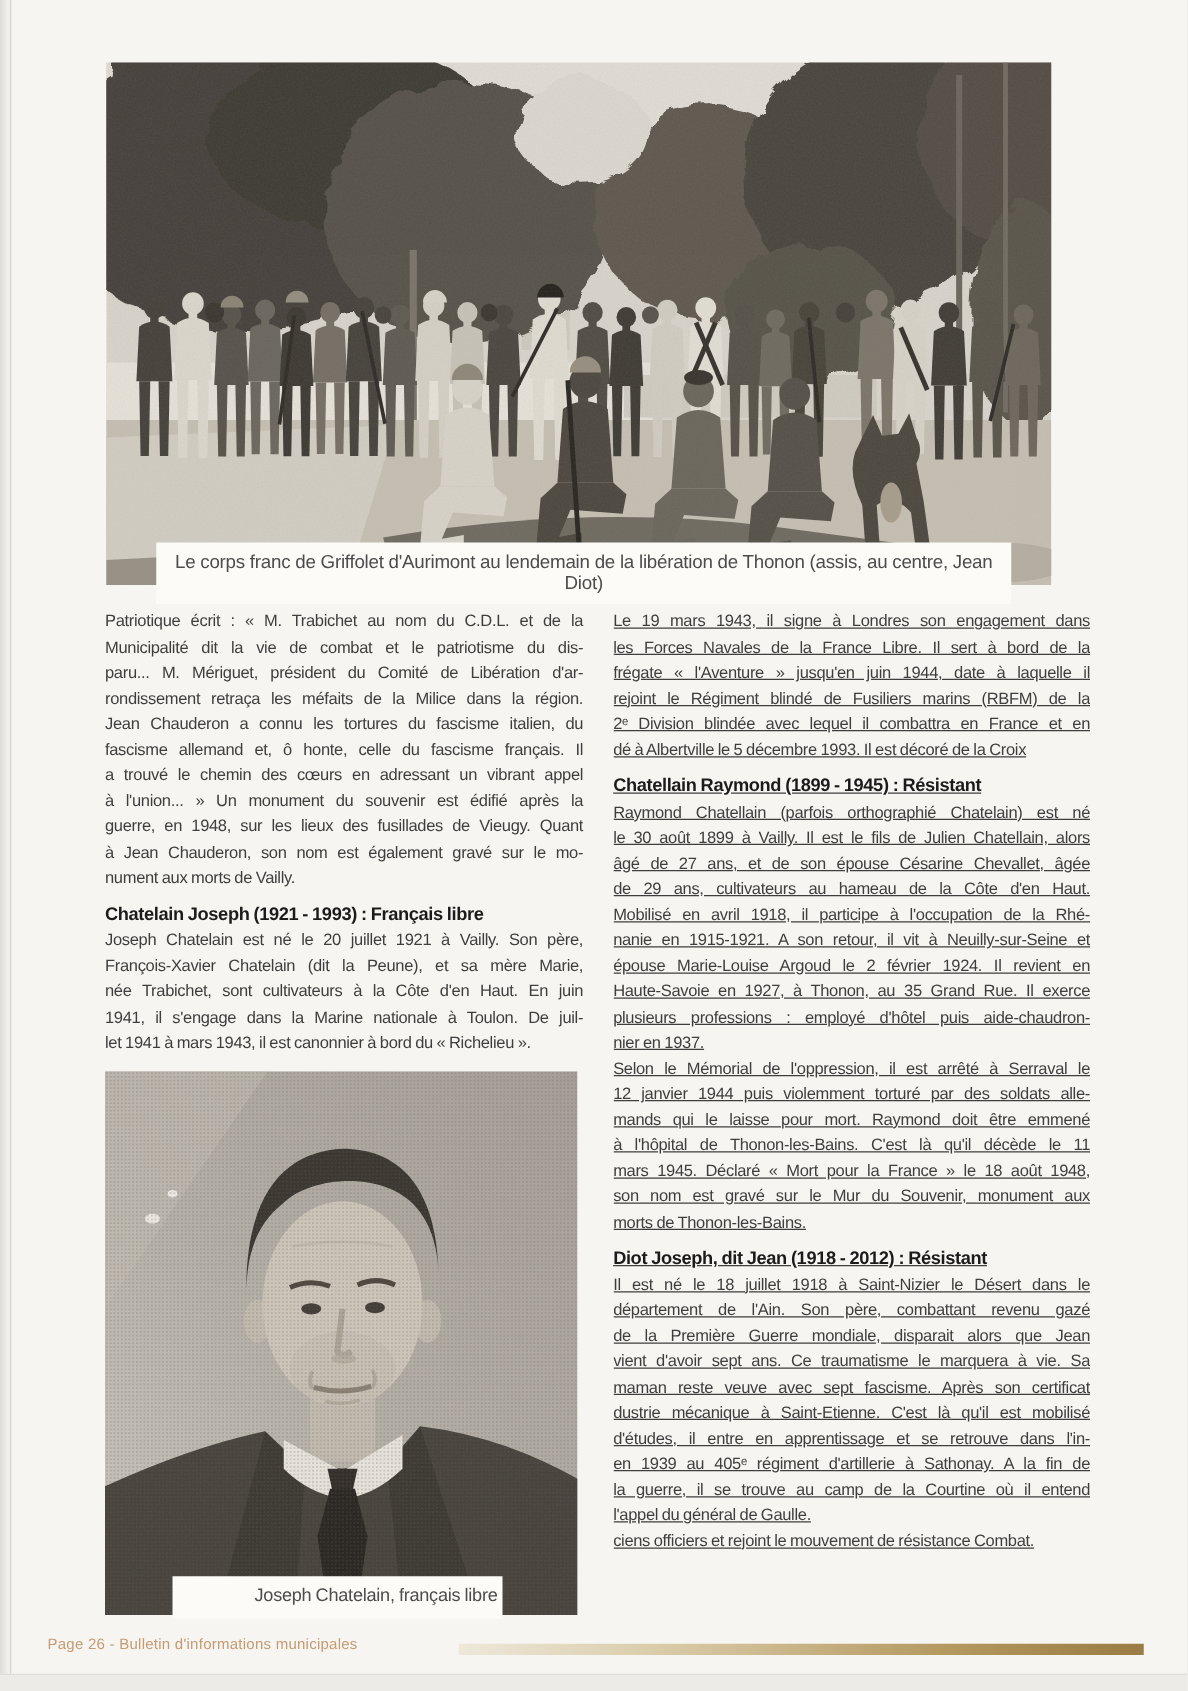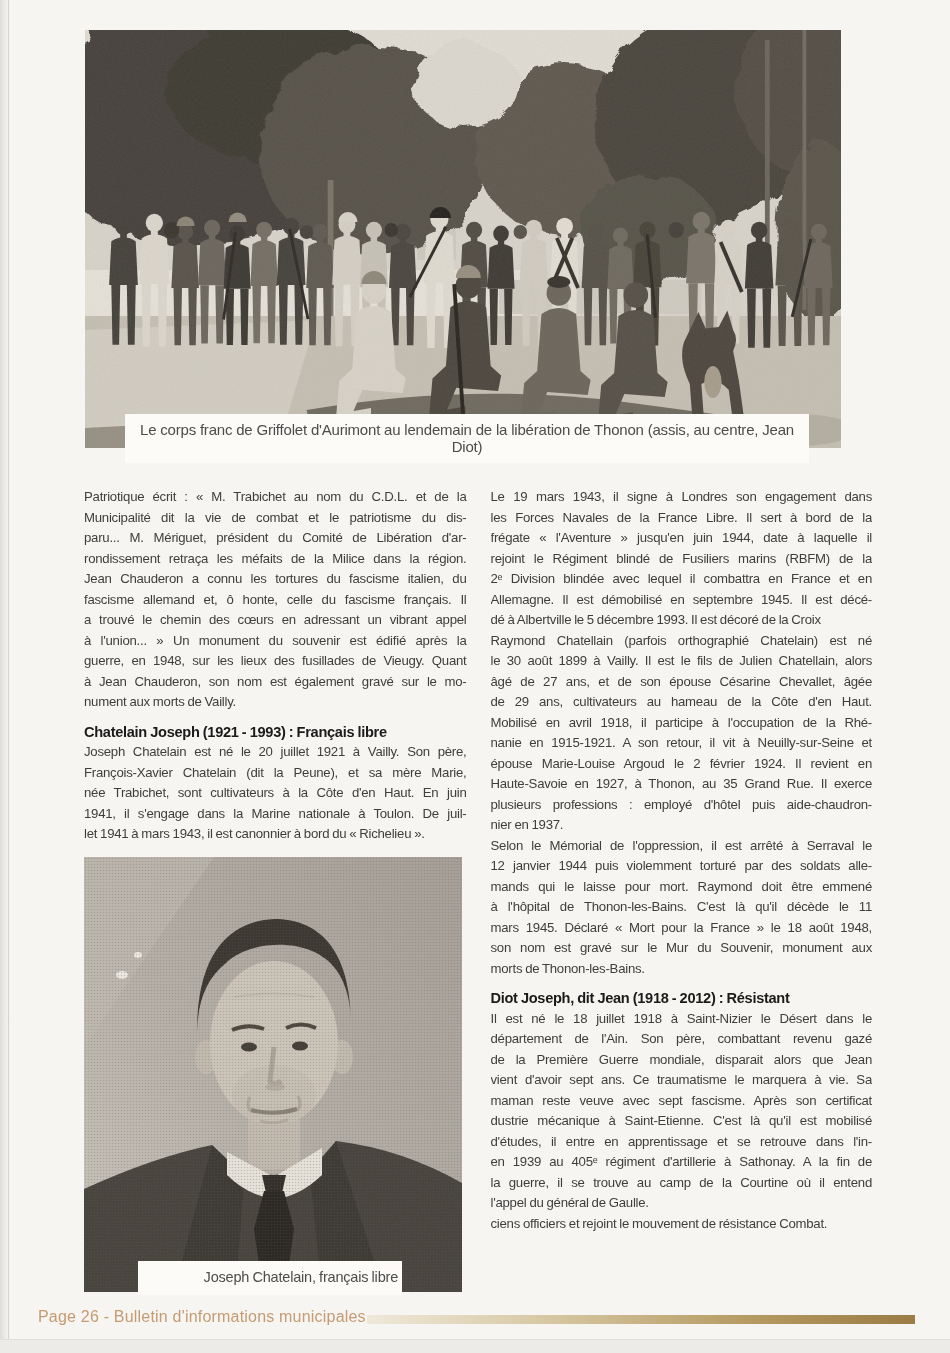--- a/index.html
+++ b/index.html
@@ -11,44 +11,44 @@
   }
   html,body{margin:0;padding:0;background:#e9e7e3;}
   body{font-family:"Liberation Sans","DejaVu Sans",sans-serif;}
   .page{position:relative;width:950px;height:1353px;background:var(--paper);overflow:hidden;margin:0 auto;}
   .edge-left{position:absolute;left:0;top:0;width:10px;height:100%;
     background:linear-gradient(to right,#dddcd8,#efedea 55%,rgba(247,245,241,0));}
   .scratch-line{position:absolute;left:8px;top:0;width:1px;height:100%;background:rgba(120,120,118,.25);}
   .edge-bottom{position:absolute;left:0;bottom:0;width:100%;height:13px;background:#edebe7;border-top:1px solid #e0deda;}
 
   
-  .top-photo{position:absolute;left:85px;top:30px;width:756px;height:418px;margin:0;}
+  .top-photo{position:absolute;left:85px;top:50px;width:756px;height:418px;margin:0;}
   .top-photo svg{display:block;width:100%;height:100%;}
   .photo-caption{position:absolute;left:40px;right:32px;bottom:-15px;background:#fcfbf8;
     padding:7px 6px 8px 6px;text-align:center;font-size:15px;color:var(--caption-text);letter-spacing:-0.2px;}
 
   
   .columns{position:absolute;left:84px;top:487px;width:788px;display:flex;gap:24px;}
   .col{width:384px;color:var(--body-text);font-size:13.2px;line-height:20.5px;
     letter-spacing:-0.25px;word-spacing:-0.5px;}
-  .col-right{width:383px;}
+  .col-right{width:383px;text-decoration:underline;}
   .para{margin:0;overflow:hidden;}
   .para > div{text-align:justify;text-align-last:justify;height:20.5px;overflow:hidden;}
   .para > div:last-child{text-align-last:left;}
   .heading{margin:9px 0 0 0;font-size:14.6px;line-height:20.5px;font-weight:bold;
     color:var(--heading-text);letter-spacing:-0.3px;}
 
   
   .portrait{position:relative;width:378px;height:435px;margin:12px 0 0 0;}
   .portrait svg{display:block;width:100%;height:100%;}
   .portrait-caption{position:absolute;left:54px;width:256px;bottom:-3px;background:#fcfbf8;
     padding:6px 4px 7px 4px;text-align:right;font-size:14.5px;color:var(--caption-text);letter-spacing:-0.2px;}
 
   
-  .footer-text{position:absolute;left:38px;top:1308px;font-size:16px;color:var(--footer-text);letter-spacing:0.2px;}
+  .footer-text{position:absolute;left:38px;top:1308px;font-size:12px;color:var(--footer-text);letter-spacing:0.2px;}
   .gold-bar{position:absolute;left:367px;top:1315px;width:548px;height:9px;
     background:linear-gradient(to right,#eee8da 0%,#d9cba8 30%,#b59a62 70%,#9a7c44 100%);}
 </style>
 </head>
 <body>
 
 <div class="page">
   <div class="edge-left"></div>
   <div class="scratch-line"></div>
 
@@ -277,23 +277,23 @@
       </figure>
     </div>
 
     <div class="col col-right">
       <div class="para">
           <div>Le 19 mars 1943, il signe à Londres son engagement dans</div>
           <div>les Forces Navales de la France Libre. Il sert à bord de la</div>
           <div>frégate « l'Aventure » jusqu'en juin 1944, date à laquelle il</div>
           <div>rejoint le Régiment blindé de Fusiliers marins (RBFM) de la</div>
           <div>2ᵉ Division blindée avec lequel il combattra en France et en</div>
-          <div>Allemagne. Il est démobilisé en septembre 1945. Il est décé-</div>
           <div>dé à Albertville le 5 décembre 1993. Il est décoré de la Croix</div>
         </div>
+      <h3 class="heading">Chatellain Raymond (1899 - 1945) : Résistant</h3>
       <div class="para">
           <div>Raymond Chatellain (parfois orthographié Chatelain) est né</div>
           <div>le 30 août 1899 à Vailly. Il est le fils de Julien Chatellain, alors</div>
           <div>âgé de 27 ans, et de son épouse Césarine Chevallet, âgée</div>
           <div>de 29 ans, cultivateurs au hameau de la Côte d'en Haut.</div>
           <div>Mobilisé en avril 1918, il participe à l'occupation de la Rhé-</div>
           <div>nanie en 1915-1921. A son retour, il vit à Neuilly-sur-Seine et</div>
           <div>épouse Marie-Louise Argoud le 2 février 1924. Il revient en</div>
           <div>Haute-Savoie en 1927, à Thonon, au 35 Grand Rue. Il exerce</div>
           <div>plusieurs professions : employé d'hôtel puis aide-chaudron-</div>

